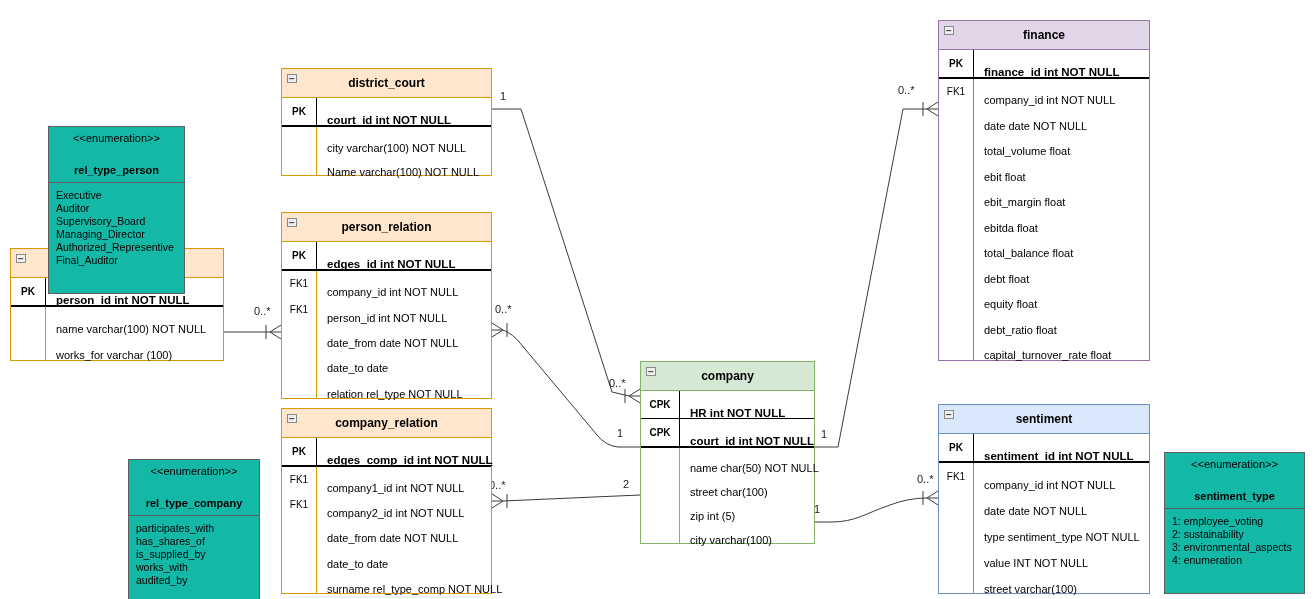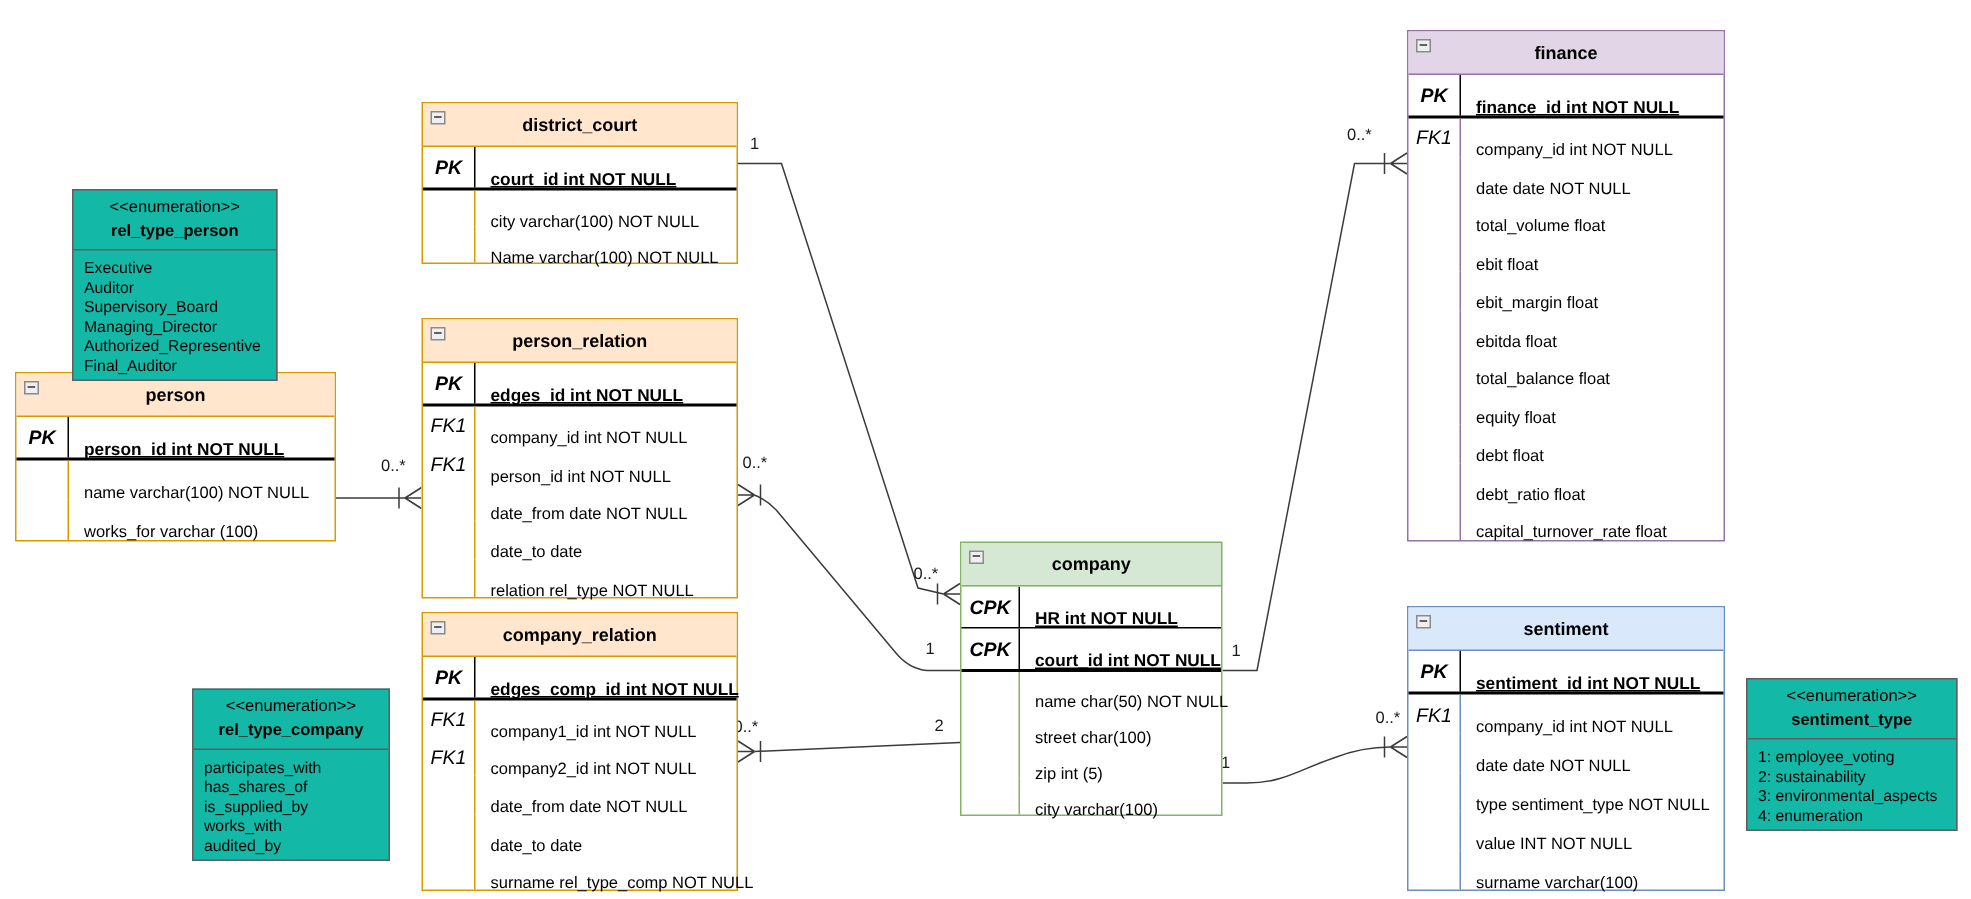--- a/index.html
+++ b/index.html
@@ -21,32 +21,32 @@
     display:flex;align-items:center;justify-content:center;position:relative;
     font-weight:bold;font-size:12px;}
   .collapse{position:absolute;left:5px;top:5px;width:10px;height:9px;border:1px solid #8a8a8a;
     background:#efefef;font-size:10px;line-height:7px;text-align:center;color:#444;box-sizing:border-box;}
   .keys{border-bottom:2px solid #000;}
   .key-row + .key-row{border-top:1px solid #000;}
   .row{display:flex;align-items:center;}
   .key-row{height:27px;}
   .attr-row{height:var(--attr-h,25px);}
   .tag{flex:0 0 34px;align-self:stretch;display:flex;align-items:center;justify-content:center;
-    font-size:13px;font-style:italic;}
+    font-size:10px;}
   .wide-tag .tag{flex:0 0 38px;}
   .key-row .tag{border-right:1px solid #000;font-weight:bold;}
   .attr-row .tag{border-right:1px solid var(--stroke);}
   .val{padding-left:10px;font-size:11px;white-space:nowrap;margin-top:17px;}
   .key-val{font-weight:bold;text-decoration:underline;font-size:11.5px;}
   
   .enum{position:absolute;background:#14b8a6;border:1px solid #5f5f5f;box-sizing:border-box;}
   .enum-head{text-align:center;padding:5px 2px 6px;border-bottom:1px solid #5f5f5f;}
   .enum-stereotype{font-size:11px;display:block;}
-  .enum-title{font-size:11px;font-weight:bold;display:block;margin-top:4px;}
-  .enum-items{padding:6px 7px 2px;}
+  .enum-title{font-size:11px;font-weight:bold;display:block;margin-top:20px;}
+  .enum-items{padding:6px 7px 26px;}
   .enum-item{font-size:10.5px;line-height:13px;white-space:nowrap;}
   
   #ent-district_court  {left:281px;top:68px;  width:211px;--attr-h:24px;}
   #ent-person          {left:10px; top:248px; width:214px;--attr-h:26.3px;}
   #ent-person_relation {left:281px;top:212px; width:211px;--attr-h:25.4px;}
   #ent-company_relation{left:281px;top:408px; width:211px;--attr-h:25.2px;}
   #ent-company         {left:640px;top:361px; width:175px;--attr-h:23.8px;}
   #ent-finance         {left:938px;top:20px;  width:212px;--attr-h:25.5px;}
   #ent-sentiment       {left:938px;top:404px; width:212px;--attr-h:26px;}
   #enum-rel_type_person {left:48px;  top:126px;width:137px;}
@@ -280,28 +280,28 @@
         <div class="row attr-row">
           <span class="tag"></span>
           <span class="val">ebitda float</span>
         </div>
         <div class="row attr-row">
           <span class="tag"></span>
           <span class="val">total_balance float</span>
         </div>
         <div class="row attr-row">
           <span class="tag"></span>
+          <span class="val">debt float</span>
+        </div>
+        <div class="row attr-row">
+          <span class="tag"></span>
           <span class="val">equity float</span>
         </div>
         <div class="row attr-row">
           <span class="tag"></span>
-          <span class="val">debt float</span>
-        </div>
-        <div class="row attr-row">
-          <span class="tag"></span>
           <span class="val">debt_ratio float</span>
         </div>
         <div class="row attr-row">
           <span class="tag"></span>
           <span class="val">capital_turnover_rate float</span>
         </div>
       </div>
     </div>
   <div class="entity theme-blue" id="ent-sentiment">
       <div class="ent-header">
@@ -326,21 +326,21 @@
         <div class="row attr-row">
           <span class="tag"></span>
           <span class="val">type sentiment_type NOT NULL</span>
         </div>
         <div class="row attr-row">
           <span class="tag"></span>
           <span class="val">value INT NOT NULL</span>
         </div>
         <div class="row attr-row">
           <span class="tag"></span>
-          <span class="val">surname varchar(100)</span>
+          <span class="val">street varchar(100)</span>
         </div>
       </div>
     </div>
 
   <div class="enum" id="enum-rel_type_person">
       <div class="enum-head">
         <span class="enum-stereotype">&lt;&lt;enumeration&gt;&gt;</span>
         <span class="enum-title">rel_type_person</span>
       </div>
       <div class="enum-items">

